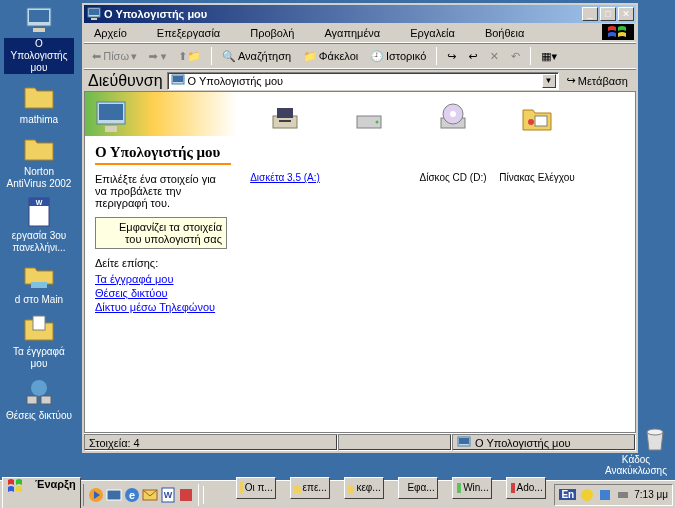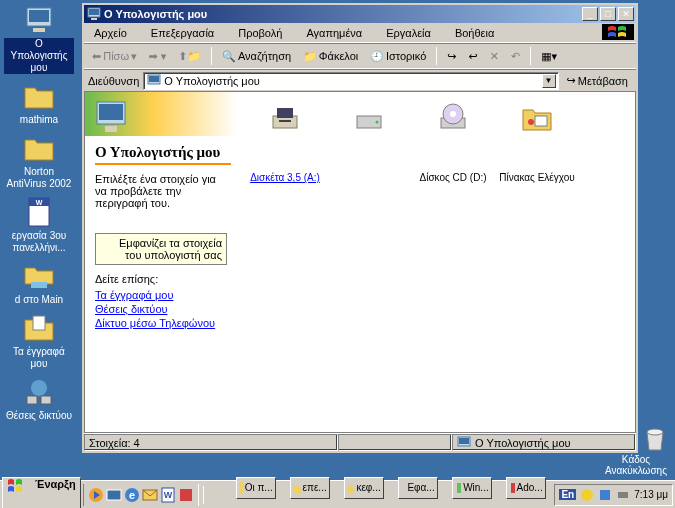--- a/index.html
+++ b/index.html
@@ -36,39 +36,39 @@
   height: 18px;
   background: linear-gradient(90deg,#0a246a 0%,#a6caf0 100%);
   color:#fff;
   display:flex; align-items:center;
   padding: 0 2px;
 }
 .titlebar .ticon { width:16px; height:16px; margin-right:2px; }
 .titlebar .ttext { font-weight:bold; font-size:11px; flex:1; }
 .titlebar .wbtns { display:flex; gap:2px; }
 .wbtn { width:16px; height:14px; background:#d4d0c8; border:1px solid #fff; border-right-color:#404040; border-bottom-color:#404040; font-size:9px; font-family:Arial; display:flex; align-items:center; justify-content:center; cursor:pointer; }
-.menubar { height:20px; display:flex; align-items:center; padding:0 4px; gap:12px; background:#d4d0c8; border-bottom:1px solid #fff; position:relative;}
+.menubar { height:20px; display:flex; align-items:center; padding:0 4px; gap:18px; background:#d4d0c8; border-bottom:1px solid #fff; position:relative;}
 .menubar .mitem { padding:2px 6px; cursor:pointer; }
 .menubar .brand { position:absolute; right:2px; top:1px; width:32px; height:16px; background:#000; }
 .toolbar { height:26px; display:flex; align-items:center; padding:0 4px; gap:4px; border-top:1px solid #808080; border-bottom:1px solid #fff; background:#d4d0c8; }
 .tbtn { display:flex; align-items:center; gap:2px; padding:2px 4px; color:#808080; cursor:pointer; }
 .tbtn.enabled{ color:#000; }
 .sep { width:1px; height:18px; background:#808080; border-right:1px solid #fff; margin:0 2px;}
 .addrbar { height:22px; display:flex; align-items:center; padding:0 4px; gap:4px; border-top:1px solid #808080; background:#d4d0c8; }
-.addrbar .albl { font-size:11px; }
+.addrbar .albl { font-size:16px; }
 .addrbar .acombo { flex:1; display:flex; align-items:center; background:#fff; border:1px solid #808080; border-right-color:#fff; border-bottom-color:#fff; box-shadow:1px 1px 0 #404040 inset; height:18px; padding:0 2px;}
 .acombo .dd { width:14px; height:14px; background:#d4d0c8; border:1px solid #fff; border-right-color:#404040; border-bottom-color:#404040; margin-left:auto; display:flex; align-items:center; justify-content:center; font-size:8px;}
 .gobtn { display:flex; align-items:center; gap:2px; cursor:pointer; padding:2px 4px;}
 .content { flex:1; background:#fff; display:flex; border:1px solid #808080; margin:0; overflow:hidden;}
 .leftpanel { width:152px; padding:8px 10px; }
 .banner { height: 44px; position:relative; margin:-8px -10px 8px -10px; background:linear-gradient(90deg,#6bbb4e 0%,#ffd050 45%,#ffffff 100%); }
 .banner svg { position:absolute; left:6px; top:4px; }
 .h1 { font-family:Verdana; font-size:15px; font-weight:bold; color:#000; margin-bottom:2px; }
 .h1under { height:2px; background:#ff8c00; margin-bottom:8px; margin-right:-4px;}
-.desc { font-size:11px; margin-bottom:24px; }
+.desc { font-size:11px; margin-bottom:8px; }
 .infobox { background:#ffffe1; border:1px solid #808080; padding:3px 4px; font-size:11px; margin-bottom:8px;text-align:right; }
 .seealso { color:#000; font-size:11px; margin-bottom:4px;}
 .link { color:#0000ff; text-decoration:underline; font-size:11px; cursor:pointer; margin-bottom:2px; display:block;}
 .iconarea { flex:1; padding:8px; display:flex; flex-wrap:wrap; align-content:flex-start; gap:4px;}
 .fitem { width:80px; display:flex; flex-direction:column; align-items:center; cursor:pointer; padding:2px;gap:34px;}
 .fitem .fg { width:32px; height:32px; }
 .fitem .fl { font-size:10px; text-align:center; margin-top:4px; }
 .fitem.selected .fl { color:#0000ff; text-decoration:underline;}
 .statusbar { height:18px; display:flex; border-top:1px solid #fff; }
 .statusbar .cell { border:1px solid #808080; border-right-color:#fff; border-bottom-color:#fff; box-shadow:-1px -1px 0 #404040 inset; padding:1px 4px; font-size:11px; display:flex; align-items:center;}

